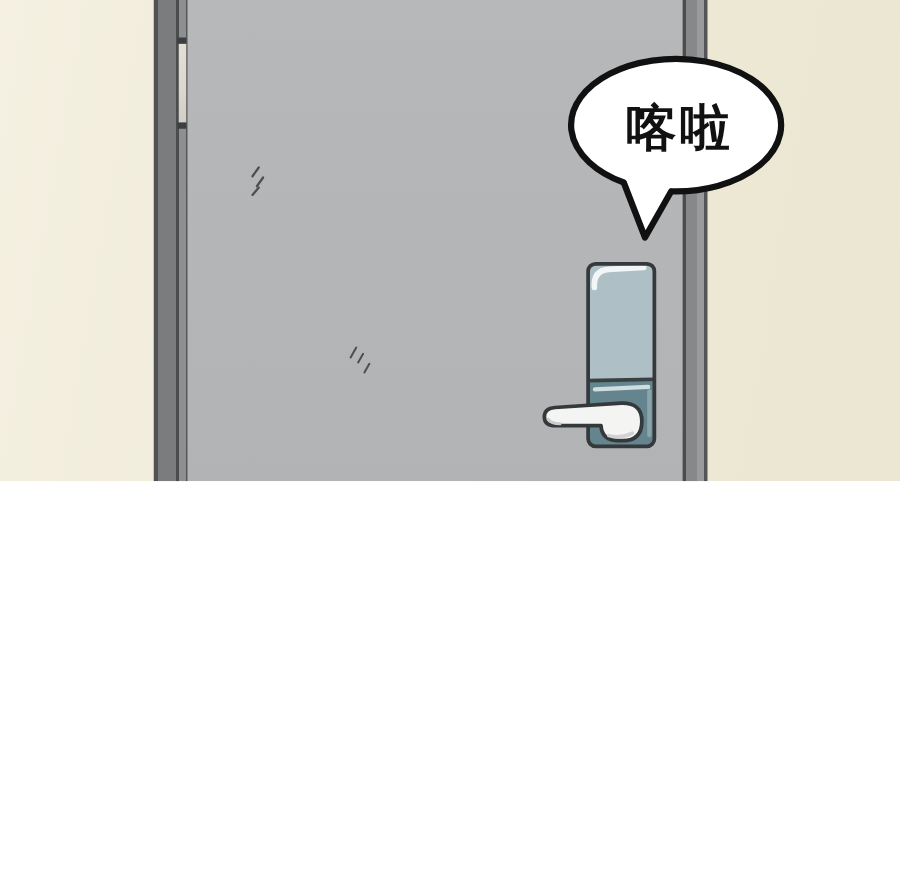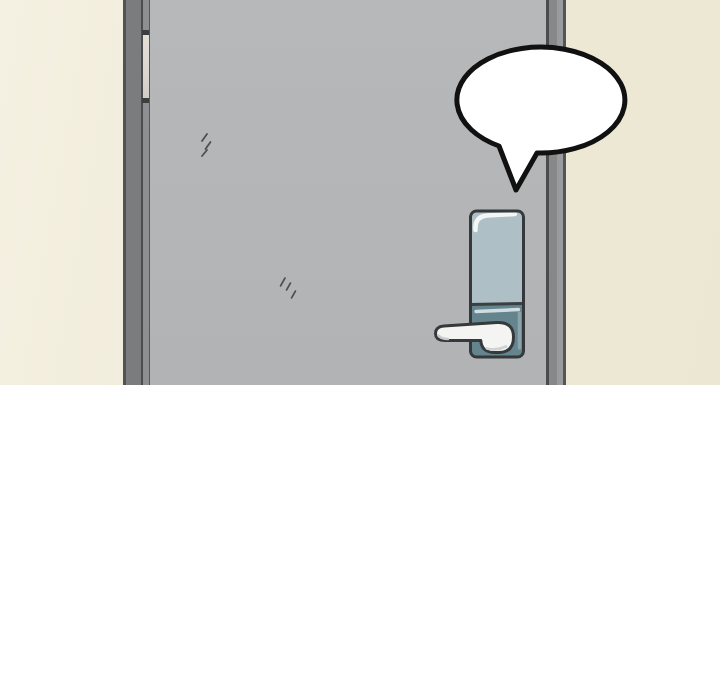--- a/index.html
+++ b/index.html
@@ -113,16 +113,17 @@
                  Q481.5,352.5 480.8,340.5 L445,340.5 Q435.5,340.5 435.5,333.5 Q435.5,326.7 444,326 Z" fill="#f4f4f2" stroke="#35393b" stroke-width="3" stroke-linejoin="round"></path>
         <path d="M438.5,335.5 Q441,339 448,339" stroke="#c8cbcb" stroke-width="2.5" stroke-linecap="round" fill="none"></path>
         <path d="M487,348.5 Q497,351 506,346.5" stroke="#d0d3d3" stroke-width="2.8" stroke-linecap="round" fill="none"></path>
       </g>
 
       <g>
         <path d="M537,153 A84,53 0 1 0 499,146 L516,190 Z" fill="#ffffff" stroke="#111111" stroke-width="5" stroke-linejoin="round"></path>
       </g>
     </svg>
 
+    <div class="sfx-text">喀啦</div>
   </div>
 
   <div class="blank-area"></div>
 </div>
 
 </body></html>

